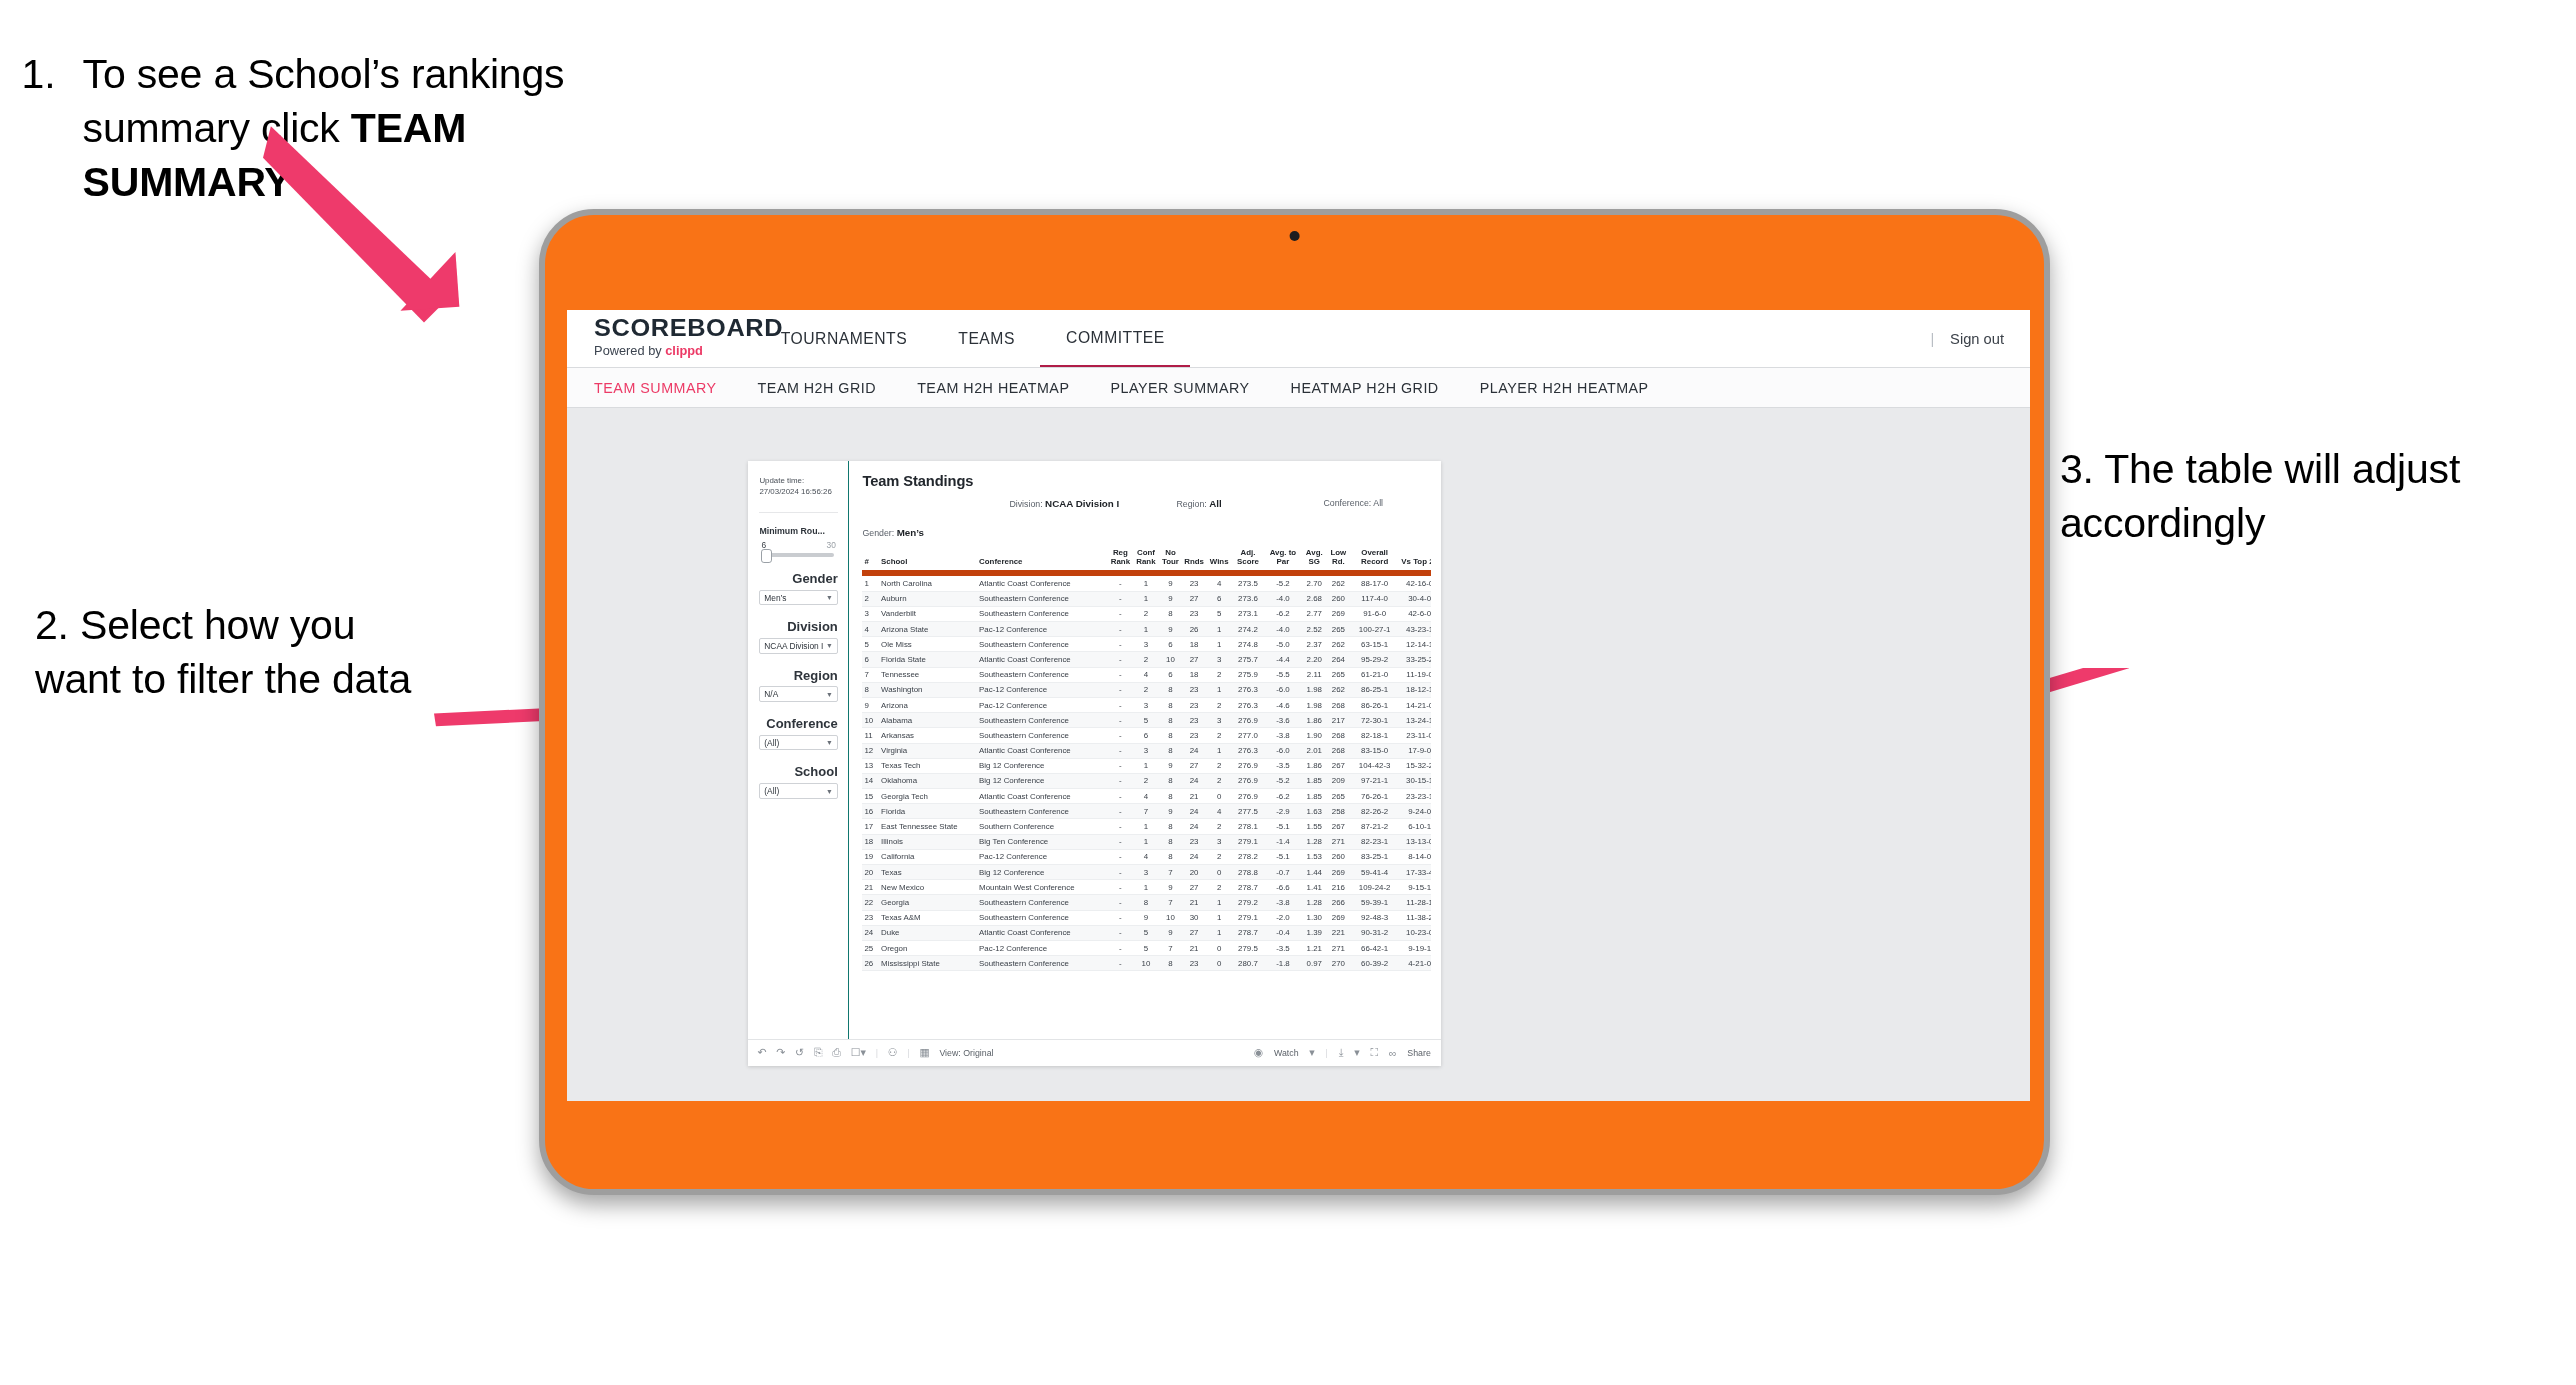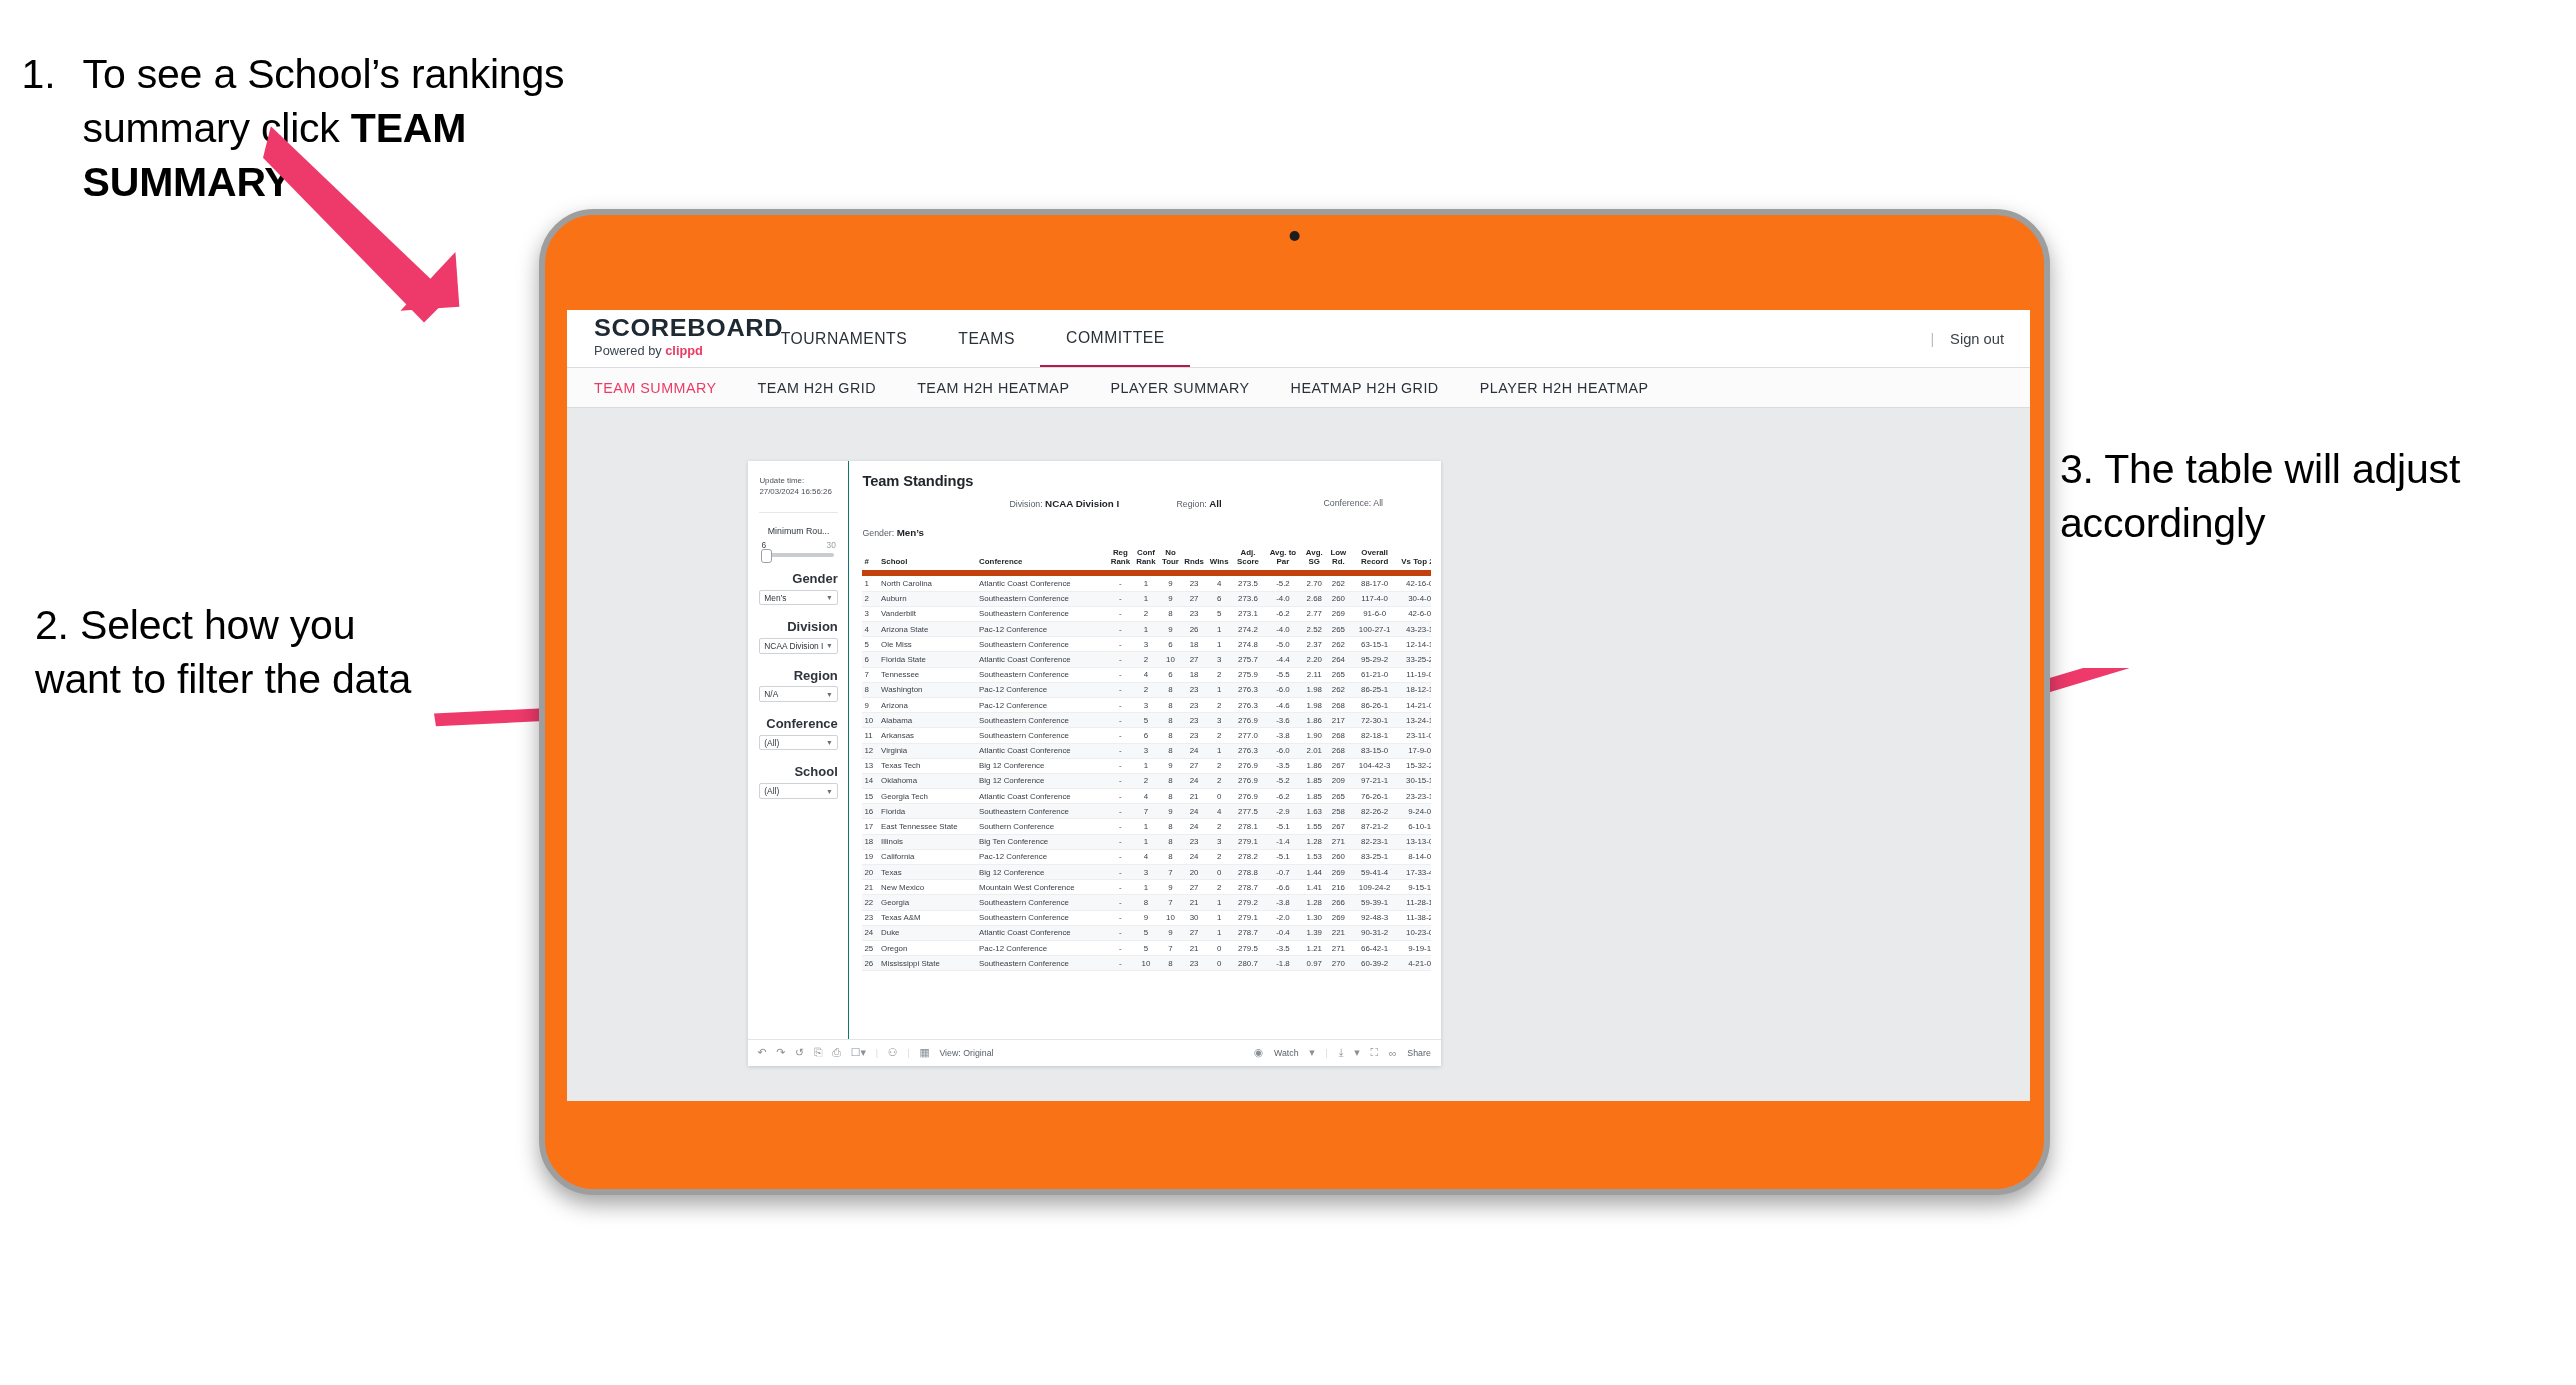--- a/index.html
+++ b/index.html
@@ -72,21 +72,21 @@
     display:flex;flex-direction:column;
   }
   #wb-body{flex:1;display:flex;min-height:0;}
 
   
   #wb-side{width:101px;border-right:1px solid #0f766e;padding:13.8px 0 0 11.8px;box-sizing:border-box;flex:none;}
   .upd{font-size:7.9px;color:#4a5058;line-height:1.45;}
   .sep{height:1px;background:#e6e7e9;margin:13.8px 9.8px 0 0;}
   .filt{margin-top:13.8px;padding-right:9.8px;}
   .filt .lbl{font-size:13px;font-weight:bold;color:#2e343b;margin-bottom:3.9px;text-align:right;}
-  .filt.center .lbl{text-align:center;font-weight:normal;font-size:8.8px;}
+  .filt.center .lbl{text-align:left;font-weight:bold;font-size:8.8px;}
   .sel{
     border:1px solid #cfd2d6;background:#fff;height:15.7px;border-radius:2px;
     display:flex;align-items:center;padding:0 3.9px;font-size:8.4px;color:#2e343b;
     box-sizing:border-box;
   }
   .sel .val{flex:1;overflow:hidden;white-space:nowrap;}
   .sel .caret{font-size:6.9px;color:#6b7179;}
   .slider-nums{display:flex;justify-content:space-between;font-size:8.4px;color:#3d434a;margin:2px 2px 2.9px 2px;}
   .slider-nums .max{color:#9aa0a6;}
   .track{height:3.9px;background:#c9ccd0;border-radius:2px;margin:0 3.9px;position:relative;}

